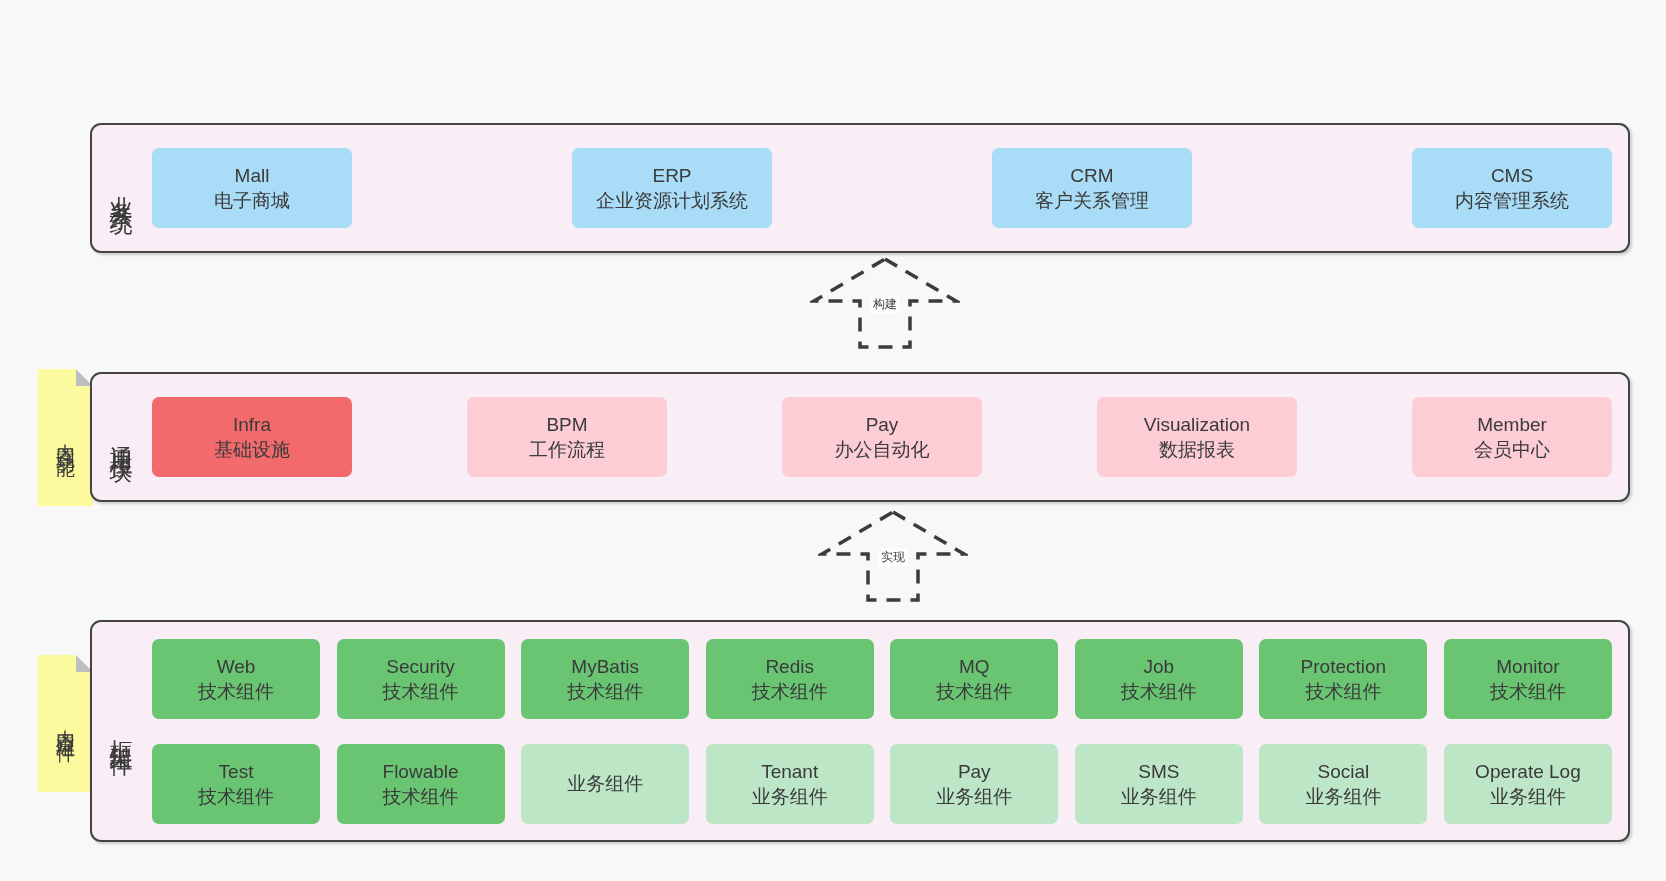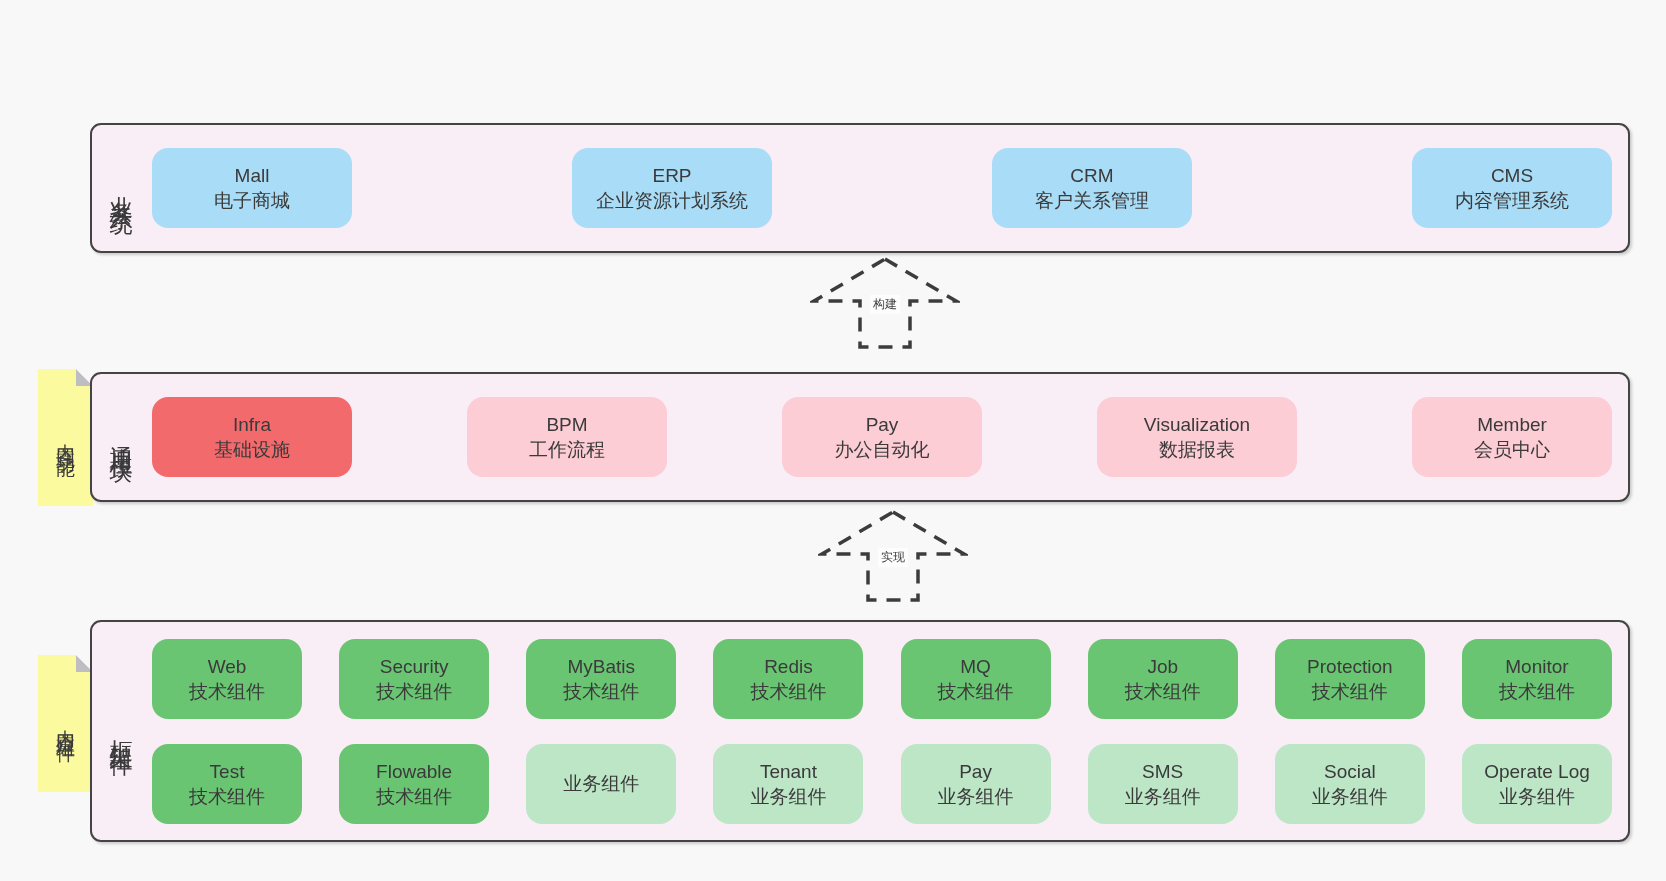--- a/index.html
+++ b/index.html
@@ -27,25 +27,25 @@
   .boxes{
     position:absolute;left:60px;right:16px;top:0;bottom:0;
     display:flex;align-items:center;justify-content:space-between;
   }
   .rows{
     position:absolute;left:60px;right:16px;top:0;bottom:0;
     display:flex;flex-direction:column;justify-content:center;gap:25px;
   }
   .row8{display:flex;justify-content:space-between;}
   .box{
-    width:200px;height:80px;border-radius:16px;
+    width:200px;height:80px;border-radius:7px;
     display:flex;flex-direction:column;align-items:center;justify-content:center;
     text-align:center;font-size:19px;line-height:25px;
   }
-  .box-sm{width:150px;padding:0 6px;box-sizing:border-box;}
+  .box-sm{width:168px;padding:0 6px;box-sizing:border-box;}
   .blue{background:#a9dcf6;}
   .red{background:#f36a6d;}
   .pink{background:#fccdd5;}
   .green{background:#6ac573;}
   .lightgreen{background:#bce6c6;}
   .sticky{
     position:absolute;left:38px;width:55px;height:137px;background:#fbfa9e;
     clip-path:polygon(0 0,calc(100% - 17px) 0,100% 17px,100% 100%,0 100%);
     display:flex;align-items:center;justify-content:center;z-index:1;
   }

